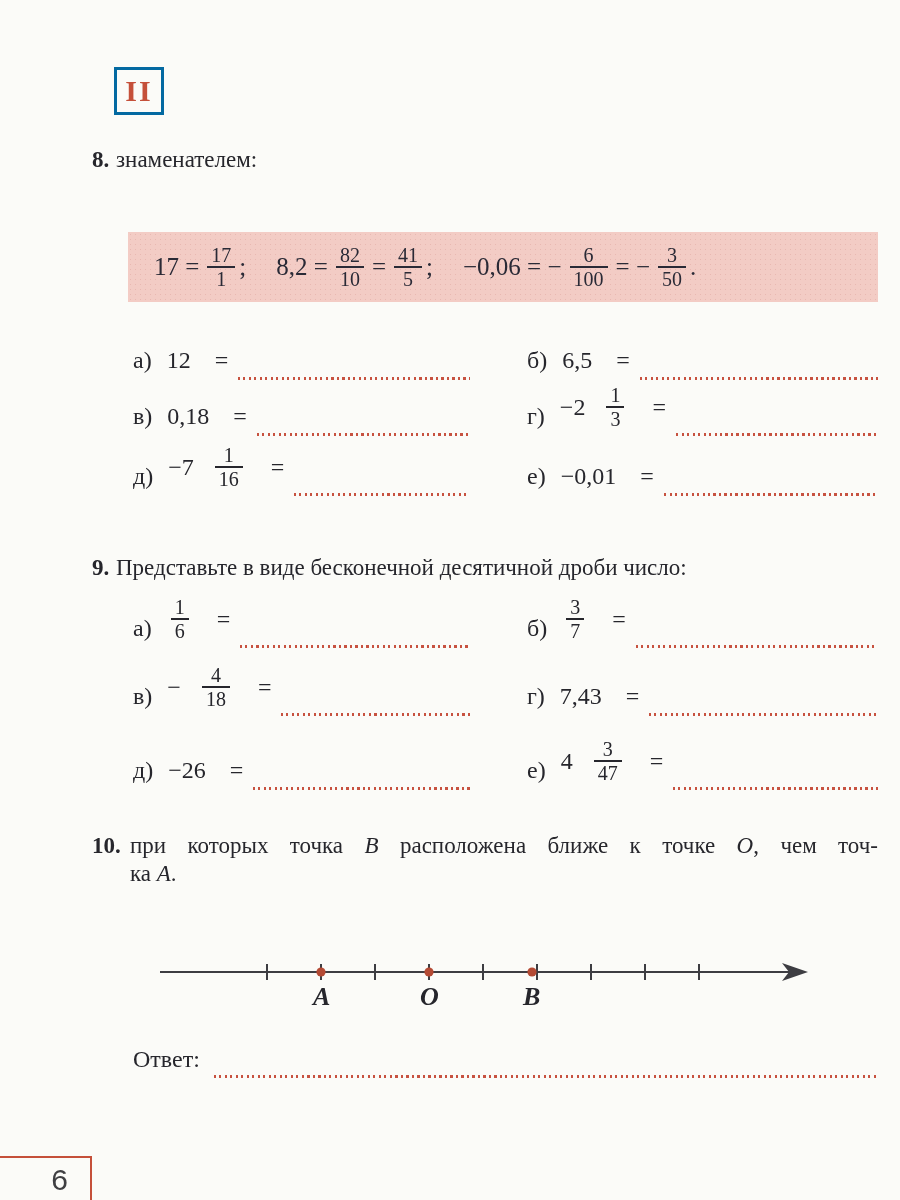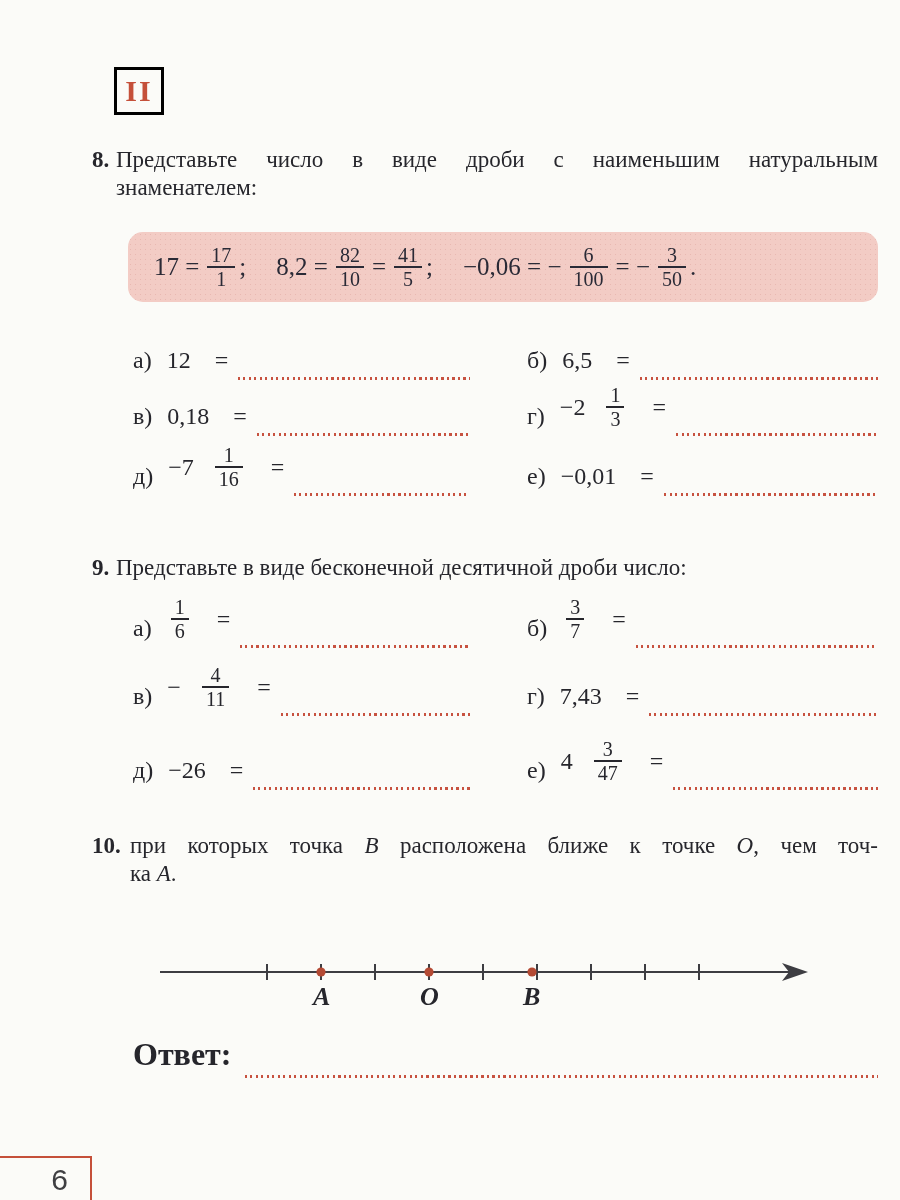--- a/index.html
+++ b/index.html
@@ -9,21 +9,21 @@
     font-family:"Liberation Serif","DejaVu Serif",serif;
     color:#26262c;
     position:relative;
     overflow:hidden;
   }
   .abs{position:absolute;}
 
   
   .part-badge{
     left:114px;top:67px;width:44px;height:42px;
-    border:3px solid #000000;color:#c5503a;
+    border:3px solid #0369a1;color:#c5503a;
     display:flex;align-items:center;justify-content:center;
     font-weight:bold;font-size:30px;letter-spacing:2px;
   }
 
   
   .prob{left:92px;width:786px;font-size:23px;line-height:27.5px;}
   .pnum{position:absolute;left:0;top:0;font-weight:bold;}
   .ptext{padding-left:24px;}
   .ptext-10{padding-left:38px;}
   .jline{text-align:justify;text-align-last:justify;}
@@ -31,21 +31,21 @@
   .it{font-style:italic;}
 
   
   .example{
     left:128px;top:232px;width:750px;height:70px;
     background-color:#f3ccc5;
     background-image:radial-gradient(rgba(198,118,108,0.22) 22%, transparent 23%);
     background-size:5px 5px;
     display:flex;align-items:center;
     font-size:25px;color:#2a2a36;
-    padding-left:22px;box-sizing:border-box;border-radius:15px;
+    padding-left:22px;box-sizing:border-box;
   }
   .ex-seg{white-space:nowrap;display:inline-flex;align-items:center;}
   .ex-gap{margin-right:26px;}
   .ex-piece{margin:0 4px;}
 
   
   .frac{display:inline-flex;flex-direction:column;text-align:center;vertical-align:middle;margin:0 4px;}
   .frac .fn,.frac .fd{display:block;font-size:20px;line-height:22px;padding:0 4px;}
   .frac .fd{border-top:2px solid currentColor;}
 
@@ -58,21 +58,21 @@
   .cell .expr{padding-bottom:6px;white-space:nowrap;display:inline-flex;align-items:center;gap:17px;}
   .cell .eq{margin-left:7px;}
   .dots{
     flex:1;height:3px;margin-left:10px;margin-bottom:0;
     background-image:repeating-linear-gradient(90deg,#c75240 0 2px,transparent 2px 5.5px);
     background-position:left bottom;background-repeat:repeat-x;background-size:100% 3px;
   }
 
   
   .answer-row{left:133px;top:1046px;width:745px;height:32px;display:flex;align-items:flex-end;}
-  .answer-row .alabel{font-weight:bold;font-size:32px;padding-bottom:5px;}
+  .answer-row .alabel{font-weight:normal;font-size:24px;padding-bottom:5px;}
   .answer-row .dots{margin-left:14px;}
 
   
   .numberline{left:0;top:938px;}
 
   
   .pagebox{
     left:-8px;top:1156px;width:100px;height:60px;
     border:2px solid #c5503a;
     box-sizing:border-box;
@@ -84,21 +84,20 @@
 </head>
 <body>
 
 <div class="abs part-badge">
   <span>II</span>
 </div>
 
 <div class="abs prob" style="top:146px;">
   <span class="pnum">8.</span>
   <div class="ptext">
-    <div class="jline">Представьте число в виде дроби с наименьшим натуральным</div>
     <div>знаменателем:</div>
   </div>
 </div>
 
 <div class="abs example">
   <span class="ex-seg">
     <span class="ex-piece">17 =</span>
     <span class="frac">
         <span class="fn">17</span>
         <span class="fd">1</span>
@@ -221,21 +220,21 @@
         <span class="eq">=</span>
       </span>
     <span class="dots"></span>
   </div>
   <div class="cell">
     <span class="lbl">в)</span>
     <span class="expr">
         <span>−</span>
         <span class="frac">
           <span class="fn">4</span>
-          <span class="fd">11</span>
+          <span class="fd">18</span>
         </span>
         <span class="eq">=</span>
       </span>
     <span class="dots"></span>
   </div>
   <div class="cell">
     <span class="lbl">г)</span>
     <span class="expr">
         <span>7,43</span>
         <span class="eq">=</span>

